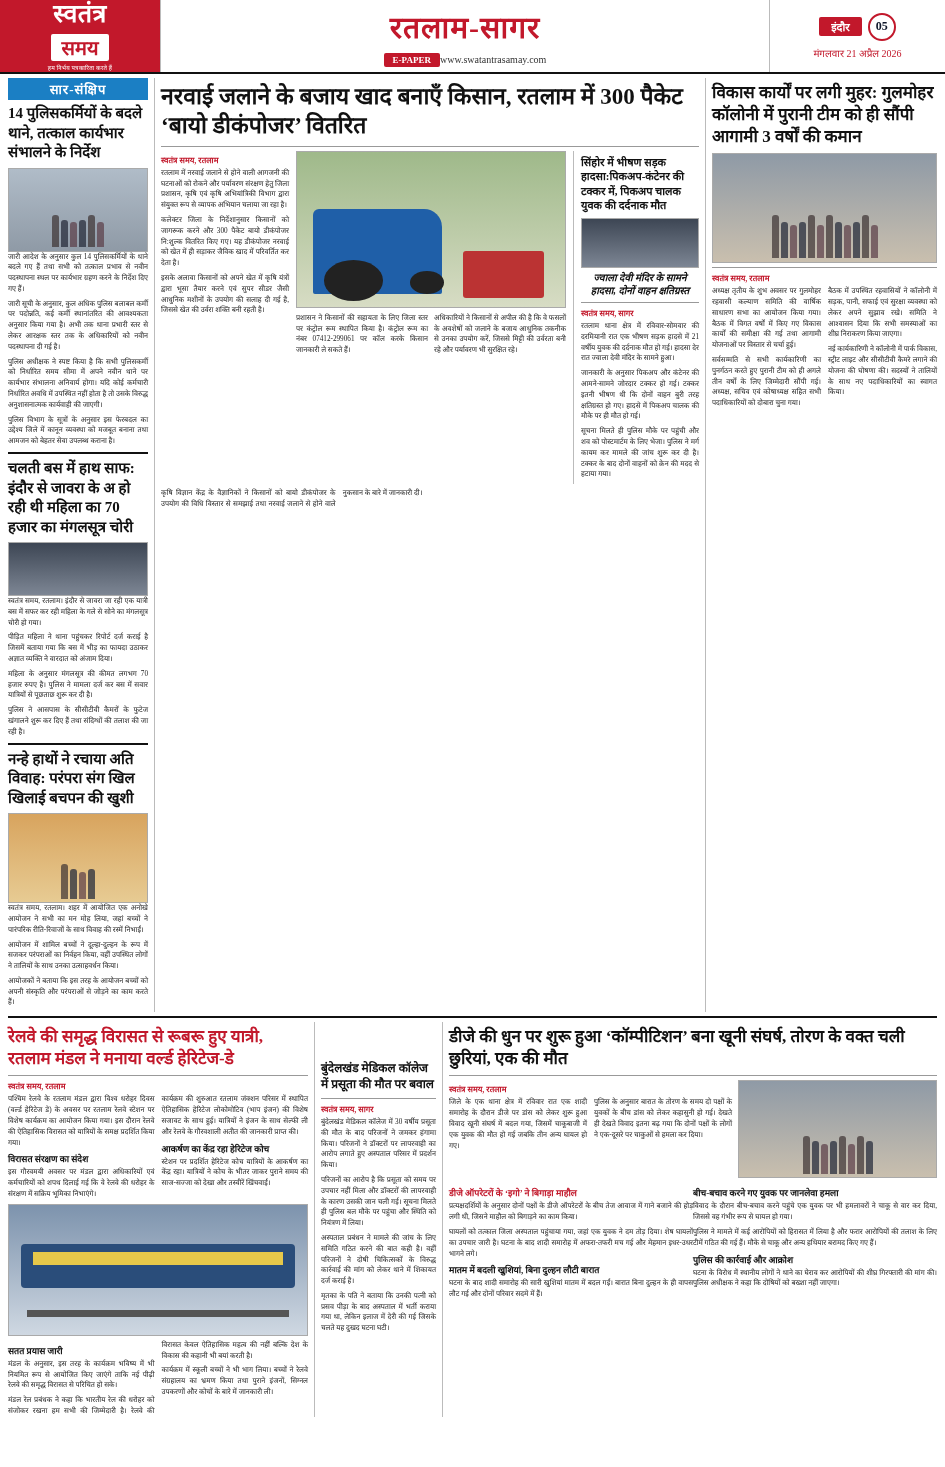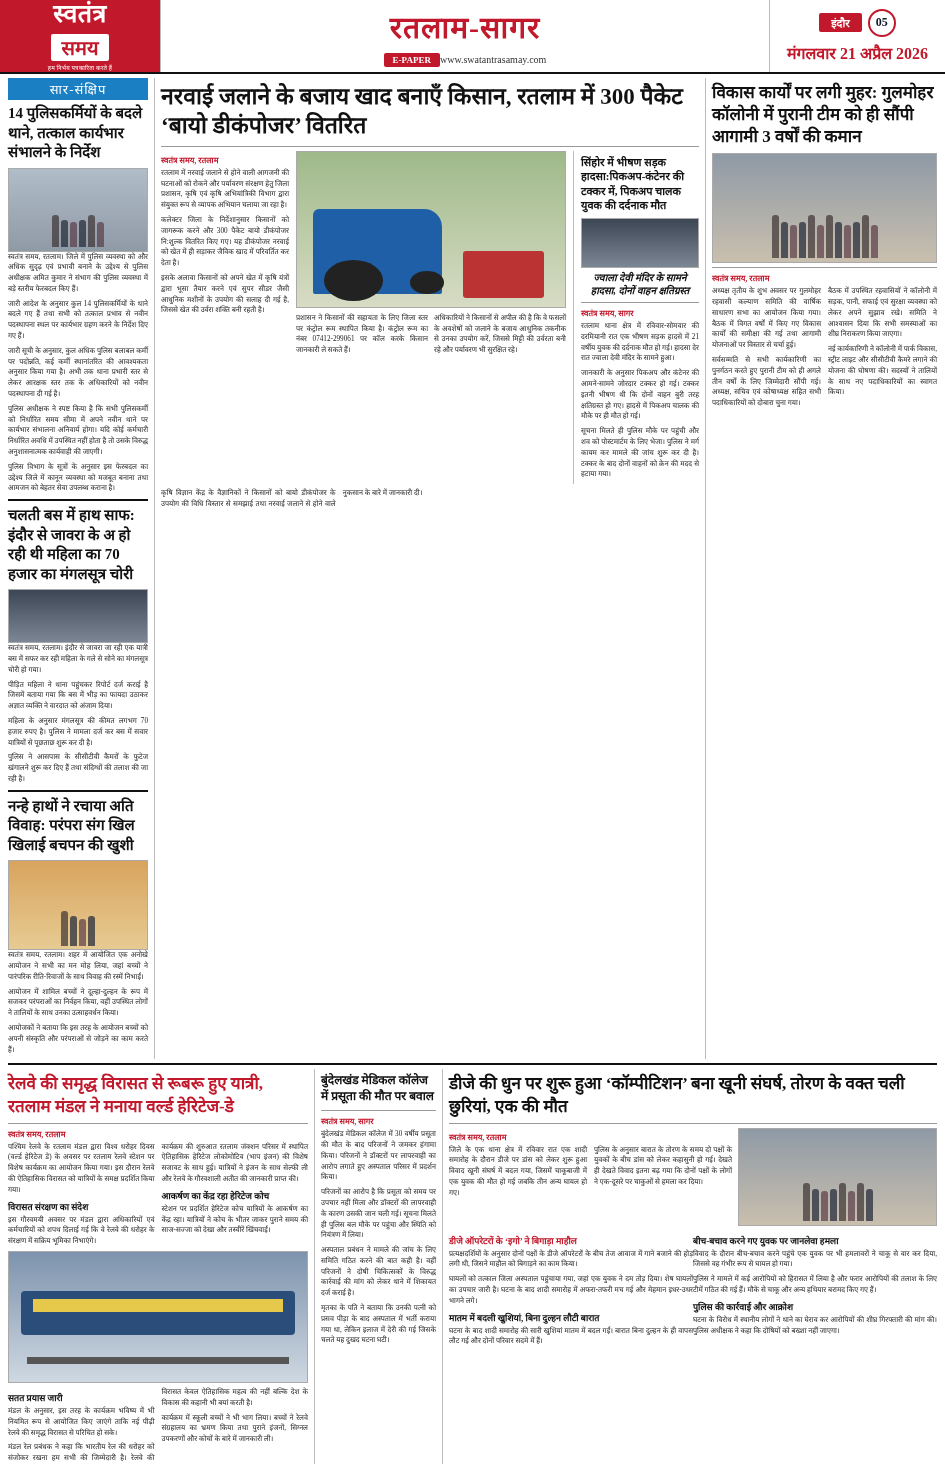--- a/index.html
+++ b/index.html
@@ -14,29 +14,29 @@
   .logo-tag{font-size:6px;margin-top:3px;letter-spacing:.2px;}
   .mast-center{flex:1;display:flex;flex-direction:column;align-items:center;justify-content:center;border-left:1px solid #bbb;border-right:1px solid #bbb;}
   .mast-title{font-size:30px;font-weight:bold;color:#c2182b;letter-spacing:1px;}
   .mast-epaper{display:flex;align-items:center;gap:0;margin-top:6px;}
   .epaper-badge{background:#c2182b;color:#fff;font-size:9px;font-weight:bold;padding:2px 9px;border-radius:2px;}
   .epaper-url{font-size:10px;color:#333;}
   .mast-right{width:175px;display:flex;flex-direction:column;align-items:center;justify-content:center;gap:5px;}
   .city-row{display:flex;align-items:center;gap:6px;}
   .city-name{background:#c2182b;color:#fff;font-size:11px;font-weight:bold;padding:2px 12px;border-radius:2px;}
   .page-num{border:2px solid #c2182b;color:#0f172a;border-radius:50%;width:24px;height:24px;display:flex;align-items:center;justify-content:center;font-size:12px;font-weight:bold;}
-  .date-line{font-size:16px;font-weight:bold;color:#c2182b;}
+  .date-line{font-size:10px;font-weight:normal;color:#c2182b;}
 
   
   .body-wrap{display:flex;padding:4px 8px 0 8px;box-sizing:border-box;gap:6px;}
   .col-left{width:140px;}
   .col-mid{flex:1;}
   .col-right{width:225px;}
 
-  .sar{background:#1b7fc4;color:#fff;text-align:center;font-size:13px;font-weight:normal;padding:2px 0;letter-spacing:1px;}
+  .sar{background:#1b7fc4;color:#fff;text-align:center;font-size:13px;font-weight:bold;padding:2px 0;letter-spacing:1px;}
   .hr-thin{border:0;border-top:1px solid #999;margin:4px 0;}
   .hr-thick{border:0;border-top:2px solid #111;margin:5px 0;}
   .vr{border-left:1px solid #bbb;}
 
   h2.hl{font-size:13px;font-weight:bold;line-height:1.32;margin:4px 0 5px;color:#111;}
   h2.hl.big{font-size:23px;line-height:1.28;}
   h2.hl.mid{font-size:17px;line-height:1.3;}
   h2.hl.sm{font-size:15px;line-height:1.3;}
   h2.hl.red{color:#c2182b;}
   .byline{font-size:8px;font-weight:bold;color:#c2182b;margin:3px 0;}
@@ -97,21 +97,20 @@
       <div class="photo ph-police" style="height:82px">
         <div class="figs">
             <i class="fig"></i>
             <i class="fig"></i>
             <i class="fig"></i>
             <i class="fig"></i>
             <i class="fig"></i>
             <i class="fig"></i>
           </div>
       </div>
-      <p class="tx">स्वतंत्र समय, रतलाम। जिले में पुलिस व्यवस्था को और अधिक सुदृढ़ एवं प्रभावी बनाने के उद्देश्य से पुलिस अधीक्षक अमित कुमार ने संभाग की पुलिस व्यवस्था में बड़े स्तरीय फेरबदल किए हैं।</p>
       <p class="tx">जारी आदेश के अनुसार कुल 14 पुलिसकर्मियों के थाने बदले गए हैं तथा सभी को तत्काल प्रभाव से नवीन पदस्थापना स्थल पर कार्यभार ग्रहण करने के निर्देश दिए गए हैं।</p>
       <p class="tx">जारी सूची के अनुसार, कुल अधिक पुलिस बलाबल कर्मी पर पदोन्नति, कई कर्मी स्थानांतरित की आवश्यकता अनुसार किया गया है। अभी तक थाना प्रभारी स्तर से लेकर आरक्षक स्तर तक के अधिकारियों को नवीन पदस्थापना दी गई है।</p>
       <p class="tx">पुलिस अधीक्षक ने स्पष्ट किया है कि सभी पुलिसकर्मी को निर्धारित समय सीमा में अपने नवीन थाने पर कार्यभार संभालना अनिवार्य होगा। यदि कोई कर्मचारी निर्धारित अवधि में उपस्थित नहीं होता है तो उसके विरुद्ध अनुशासनात्मक कार्यवाही की जाएगी।</p>
       <p class="tx">पुलिस विभाग के सूत्रों के अनुसार इस फेरबदल का उद्देश्य जिले में कानून व्यवस्था को मजबूत बनाना तथा आमजन को बेहतर सेवा उपलब्ध कराना है।</p>
 
       <hr class="hr-thick">
       <h2 class="hl sm">चलती बस में हाथ साफ: इंदौर से जावरा के अ हो रही थी महिला का 70 हजार का मंगलसूत्र चोरी</h2>
       <div class="photo ph-night" style="height:52px"></div>
       <p class="tx">स्वतंत्र समय, रतलाम। इंदौर से जावरा जा रही एक यात्री बस में सफर कर रही महिला के गले से सोने का मंगलसूत्र चोरी हो गया।</p>
       <p class="tx">पीड़ित महिला ने थाना पहुंचकर रिपोर्ट दर्ज कराई है जिसमें बताया गया कि बस में भीड़ का फायदा उठाकर अज्ञात व्यक्ति ने वारदात को अंजाम दिया।</p>
@@ -230,21 +229,21 @@
       <div class="cols2">
         <div class="subhead">सतत प्रयास जारी</div>
         <p class="tx">मंडल के अनुसार, इस तरह के कार्यक्रम भविष्य में भी नियमित रूप से आयोजित किए जाएंगे ताकि नई पीढ़ी रेलवे की समृद्ध विरासत से परिचित हो सके।</p>
         <p class="tx">मंडल रेल प्रबंधक ने कहा कि भारतीय रेल की धरोहर को संजोकर रखना हम सभी की जिम्मेदारी है। रेलवे की विरासत केवल ऐतिहासिक महत्व की नहीं बल्कि देश के विकास की कहानी भी बयां करती है।</p>
         <p class="tx">कार्यक्रम में स्कूली बच्चों ने भी भाग लिया। बच्चों ने रेलवे संग्रहालय का भ्रमण किया तथा पुराने इंजनों, सिग्नल उपकरणों और कोचों के बारे में जानकारी ली।</p>
       </div>
     </div>
 
     <div class="vr"></div>
 
-    <div style="width:115px;">
+    <div style="width:115px;margin-top:35px;">
       <h2 class="hl" style="font-size:12px">बुंदेलखंड मेडिकल कॉलेज में प्रसूता की मौत पर बवाल</h2>
       <hr class="hr-thin">
       <div class="byline">स्वतंत्र समय, सागर</div>
       <p class="tx">बुंदेलखंड मेडिकल कॉलेज में 30 वर्षीय प्रसूता की मौत के बाद परिजनों ने जमकर हंगामा किया। परिजनों ने डॉक्टरों पर लापरवाही का आरोप लगाते हुए अस्पताल परिसर में प्रदर्शन किया।</p>
       <p class="tx">परिजनों का आरोप है कि प्रसूता को समय पर उपचार नहीं मिला और डॉक्टरों की लापरवाही के कारण उसकी जान चली गई। सूचना मिलते ही पुलिस बल मौके पर पहुंचा और स्थिति को नियंत्रण में लिया।</p>
       <p class="tx">अस्पताल प्रबंधन ने मामले की जांच के लिए समिति गठित करने की बात कही है। वहीं परिजनों ने दोषी चिकित्सकों के विरुद्ध कार्रवाई की मांग को लेकर थाने में शिकायत दर्ज कराई है।</p>
       <p class="tx">मृतका के पति ने बताया कि उनकी पत्नी को प्रसव पीड़ा के बाद अस्पताल में भर्ती कराया गया था, लेकिन इलाज में देरी की गई जिसके चलते यह दुखद घटना घटी।</p>
     </div>
 
     <div class="vr"></div>

